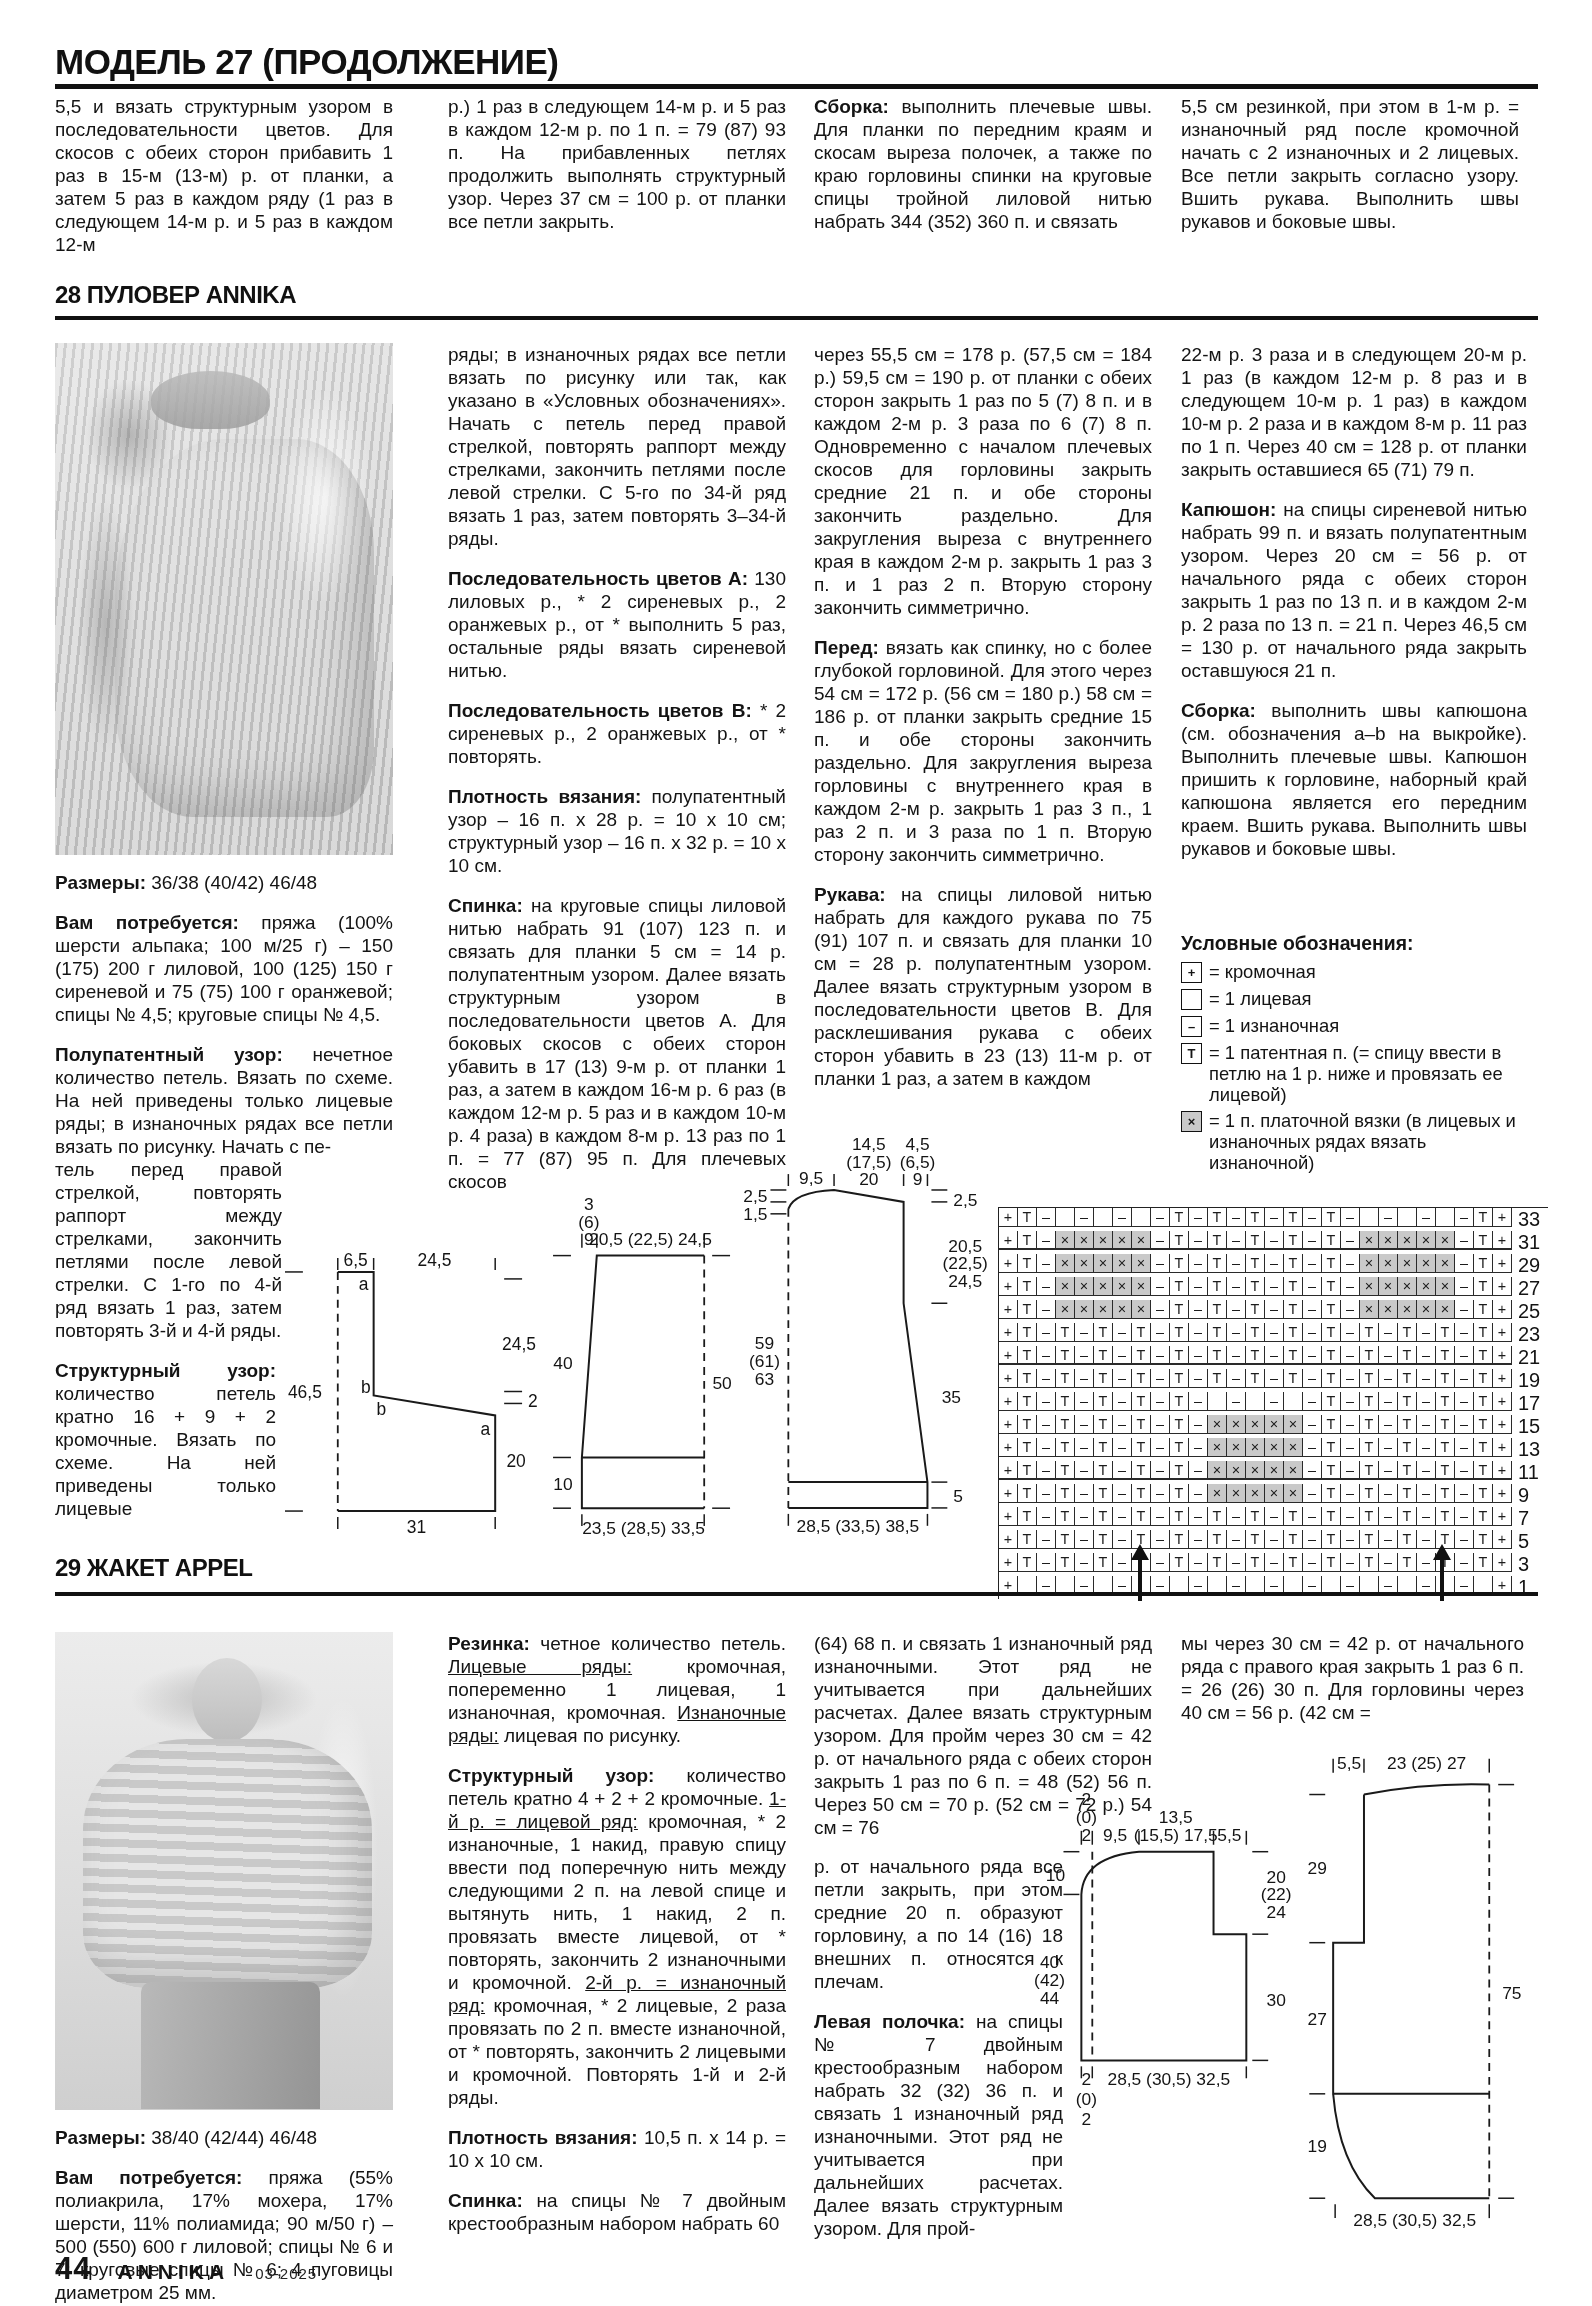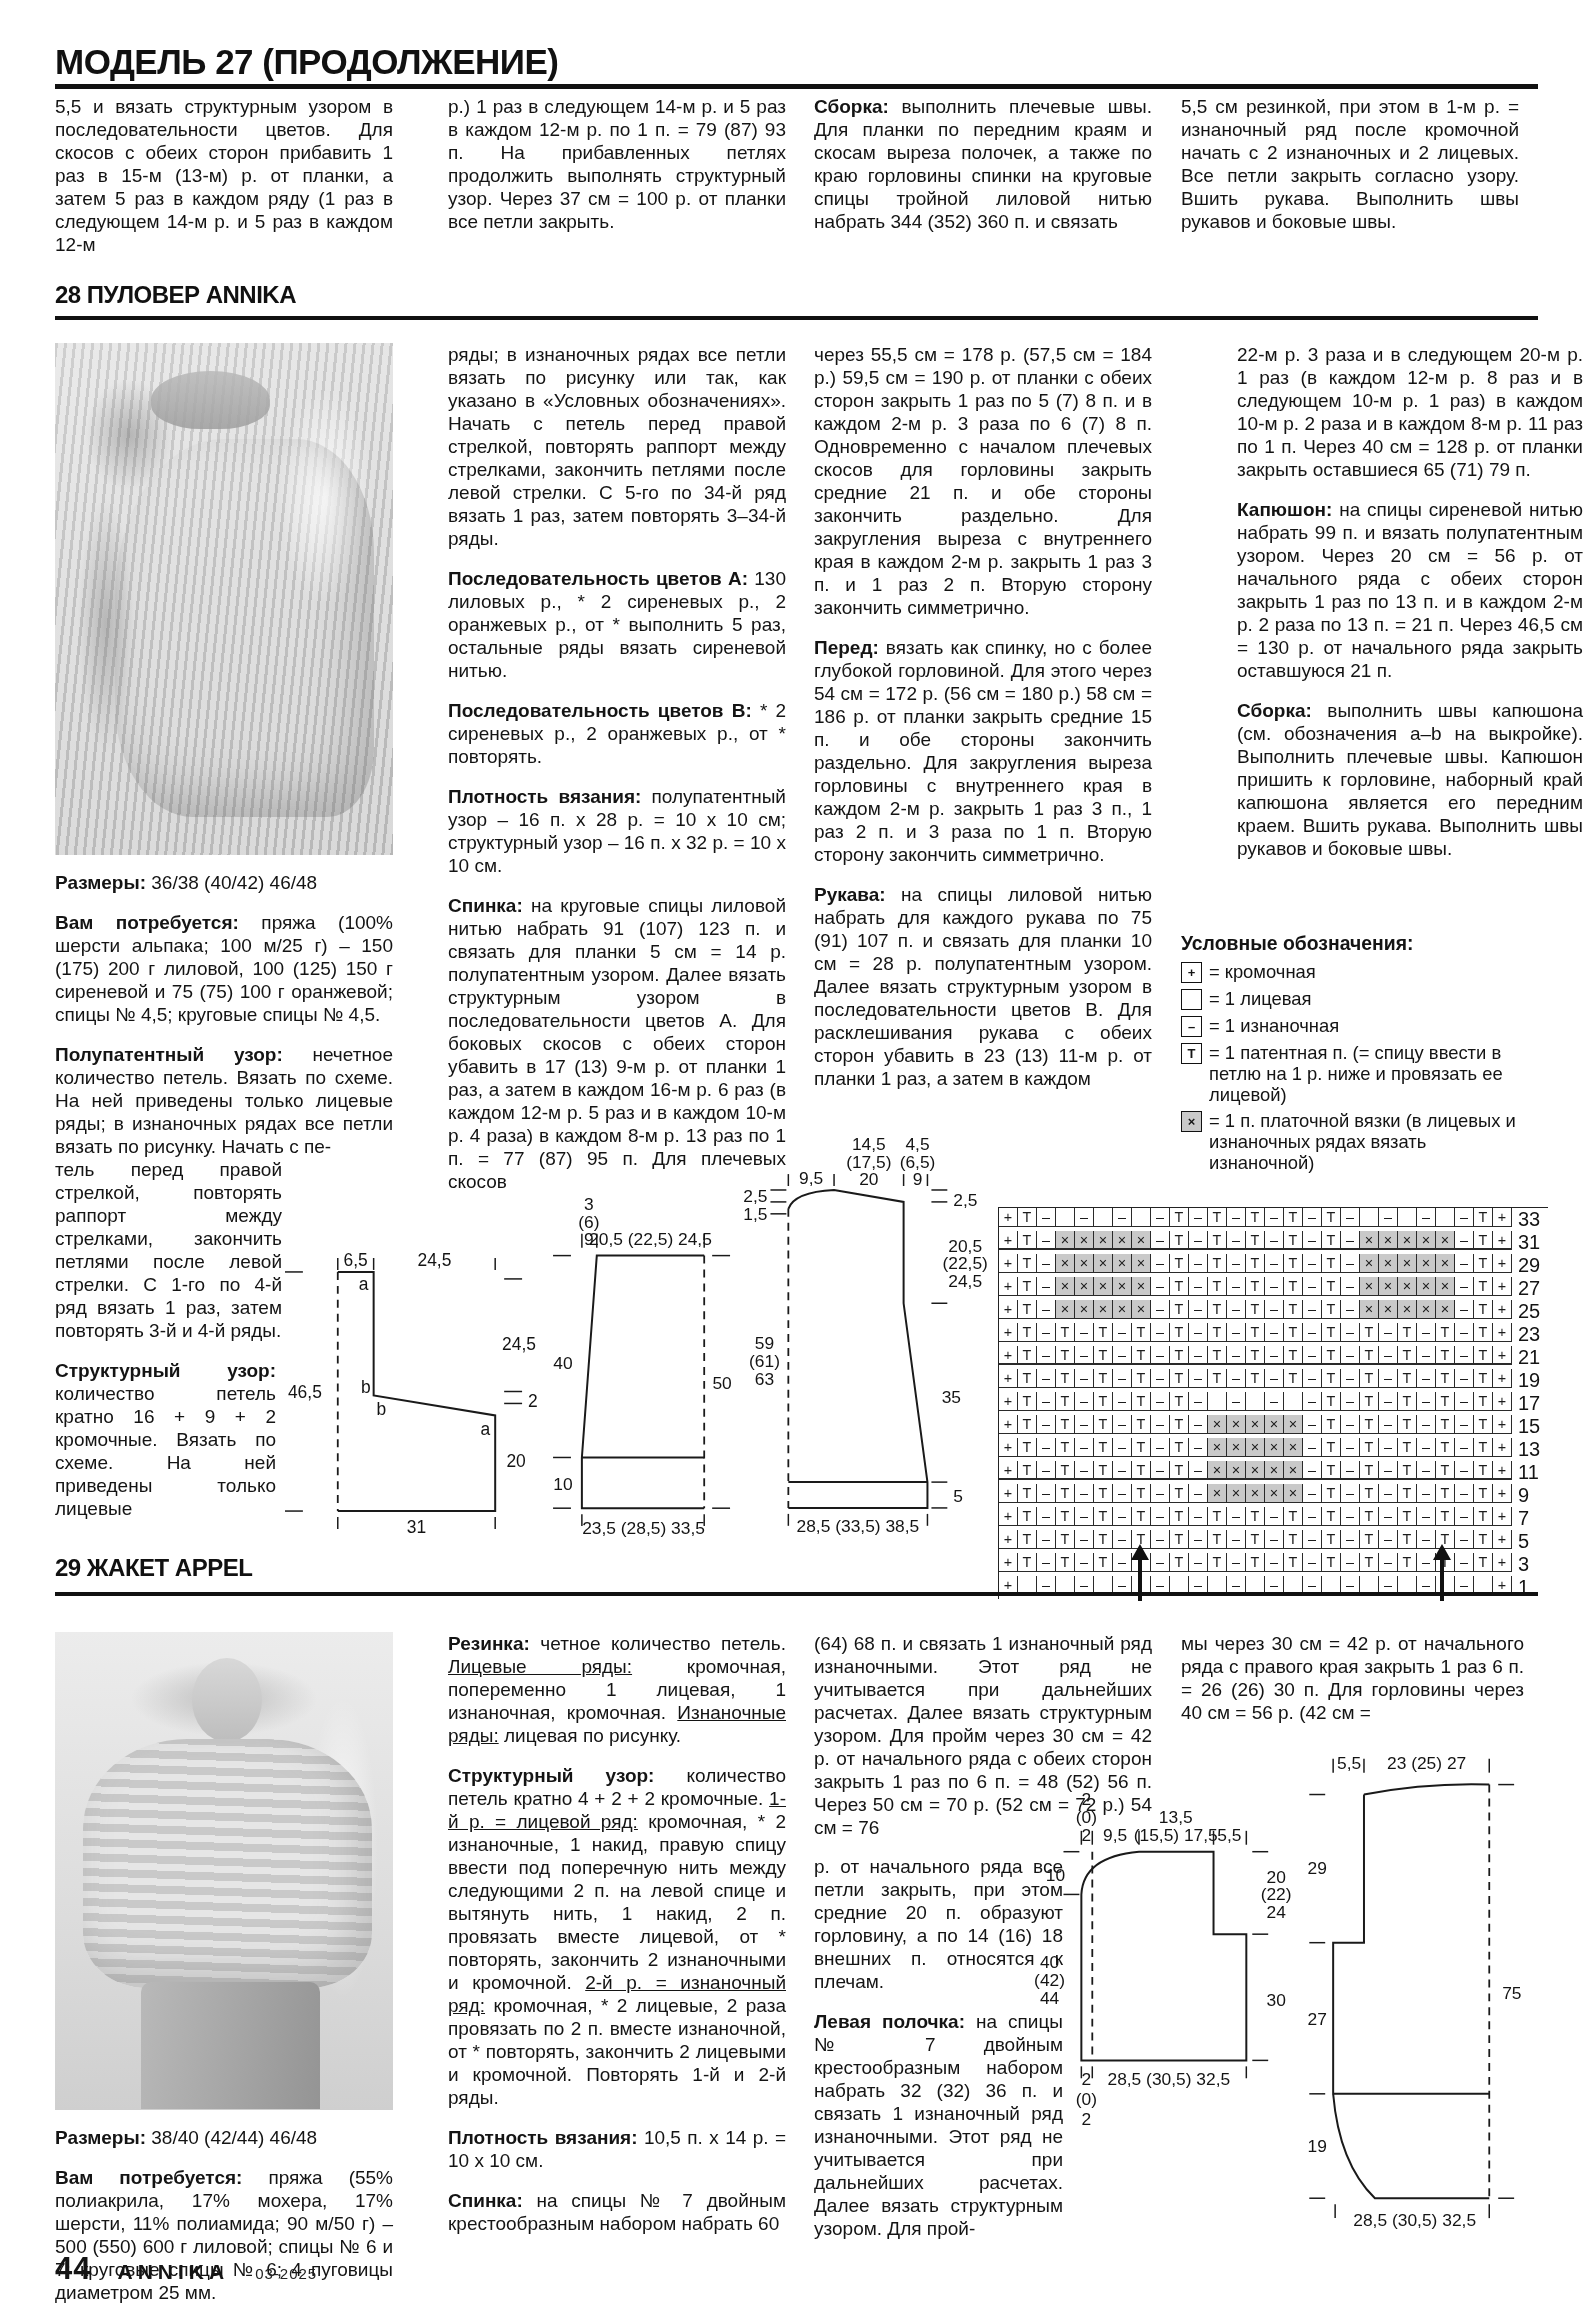--- a/index.html
+++ b/index.html
@@ -124,21 +124,21 @@
     <p><span class="b">Плотность вязания:</span><span> полупатентный узор – 16 п. x 28 р. = 10 x 10 см; структурный узор – 16 п. x 32 р. = 10 x 10 см.</span></p>
     <p><span class="b">Спинка:</span><span> на круговые спицы лиловой нитью набрать 91 (107) 123 п. и связать для планки 5 см = 14 р. полупатентным узором. Далее вязать структурным узором в последовательности цветов А. Для боковых скосов с обеих сторон убавить в 17 (13) 9-м р. от планки 1 раз, а затем в каждом 16-м р. 6 раз (в каждом 12-м р. 5 раз и в каждом 10-м р. 4 раза) в каждом 8-м р. 13 раз по 1 п. = 77 (87) 95 п. Для плечевых скосов</span></p>
   </div>
 
   <div class="col" style="left:814px;top:343px">
     <p><span>через 55,5 см = 178 р. (57,5 см = 184 р.) 59,5 см = 190 р. от планки с обеих сторон закрыть 1 раз по 5 (7) 8 п. и в каждом 2-м р. 3 раза по 6 (7) 8 п. Одновременно с началом плечевых скосов для горловины закрыть средние 21 п. и обе стороны закончить раздельно. Для закругления выреза с внутреннего края в каждом 2-м р. закрыть 1 раз 3 п. и 1 раз 2 п. Вторую сторону закончить симметрично.</span></p>
     <p><span class="b">Перед:</span><span> вязать как спинку, но с более глубокой горловиной. Для этого через 54 см = 172 р. (56 см = 180 р.) 58 см = 186 р. от планки закрыть средние 15 п. и обе стороны закончить раздельно. Для закругления выреза горловины с внутреннего края в каждом 2-м р. закрыть 1 раз 3 п., 1 раз 2 п. и 3 раза по 1 п. Вторую сторону закончить симметрично.</span></p>
     <p><span class="b">Рукава:</span><span> на спицы лиловой нитью набрать для каждого рукава по 75 (91) 107 п. и связать для планки 10 см = 28 р. полупатентным узором. Далее вязать структурным узором в последовательности цветов В. Для расклешивания рукава с обеих сторон убавить в 23 (13) 11-м р. от планки 1 раз, а затем в каждом</span></p>
   </div>
 
-  <div class="col" style="left:1237px;top:343px;width:346px">
+  <div class="col" style="left:1181px;top:343px;width:346px">
     <p><span>22-м р. 3 раза и в следующем 20-м р. 1 раз (в каждом 12-м р. 8 раз и в следующем 10-м р. 1 раз) в каждом 10-м р. 2 раза и в каждом 8-м р. 11 раз по 1 п. Через 40 см = 128 р. от планки закрыть оставшиеся 65 (71) 79 п.</span></p>
     <p><span class="b">Капюшон:</span><span> на спицы сиреневой нитью набрать 99 п. и вязать полупатентным узором. Через 20 см = 56 р. от начального ряда с обеих сторон закрыть 1 раз по 13 п. и в каждом 2-м р. 2 раза по 13 п. = 21 п. Через 46,5 см = 130 р. от начального ряда закрыть оставшуюся 21 п.</span></p>
     <p><span class="b">Сборка:</span><span> выполнить швы капюшона (см. обозначения a–b на выкройке). Выполнить плечевые швы. Капюшон пришить к горловине, наборный край капюшона является его передним краем. Вшить рукава. Выполнить швы рукавов и боковые швы.</span></p>
   </div>
 
   <div class="legend">
     <div class="ttl">Условные обозначения:</div>
     <div id="legend-items">
         <div class="leg">
           <span class="sym">+</span>

